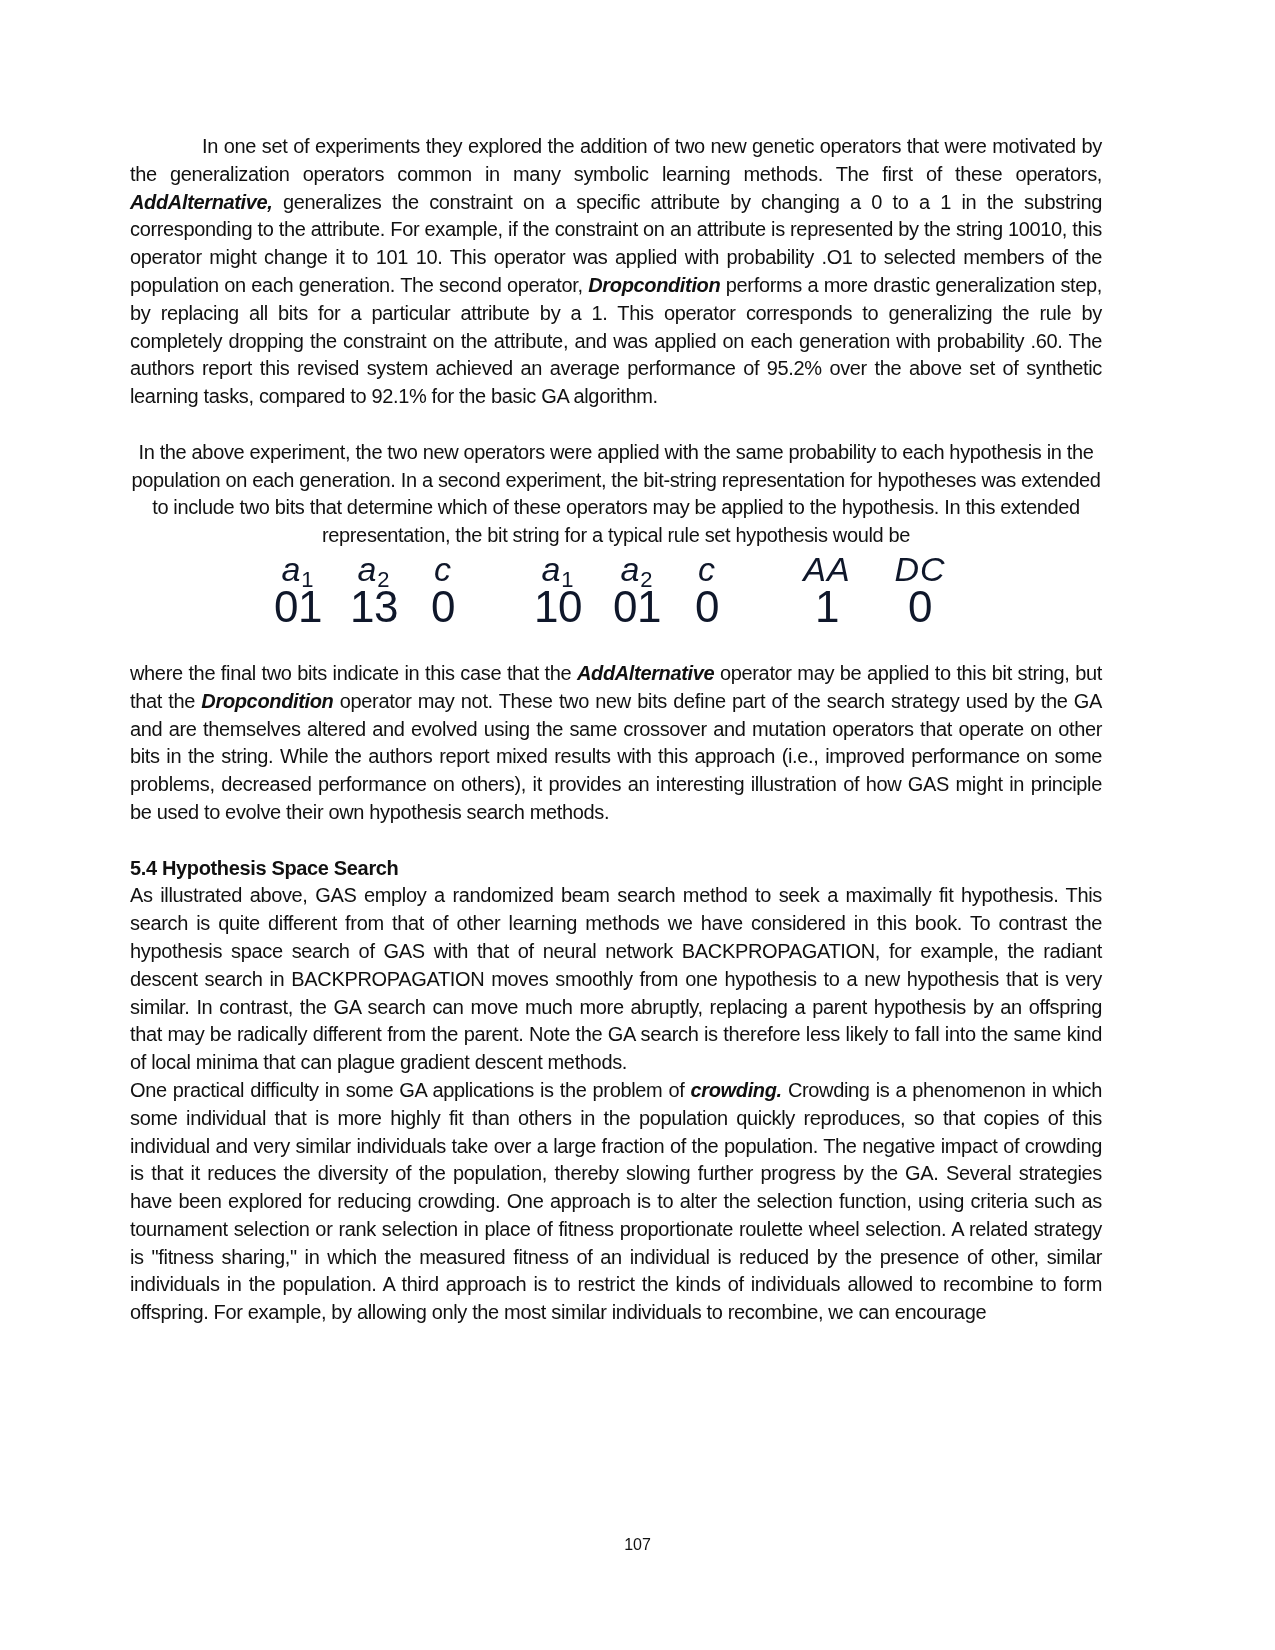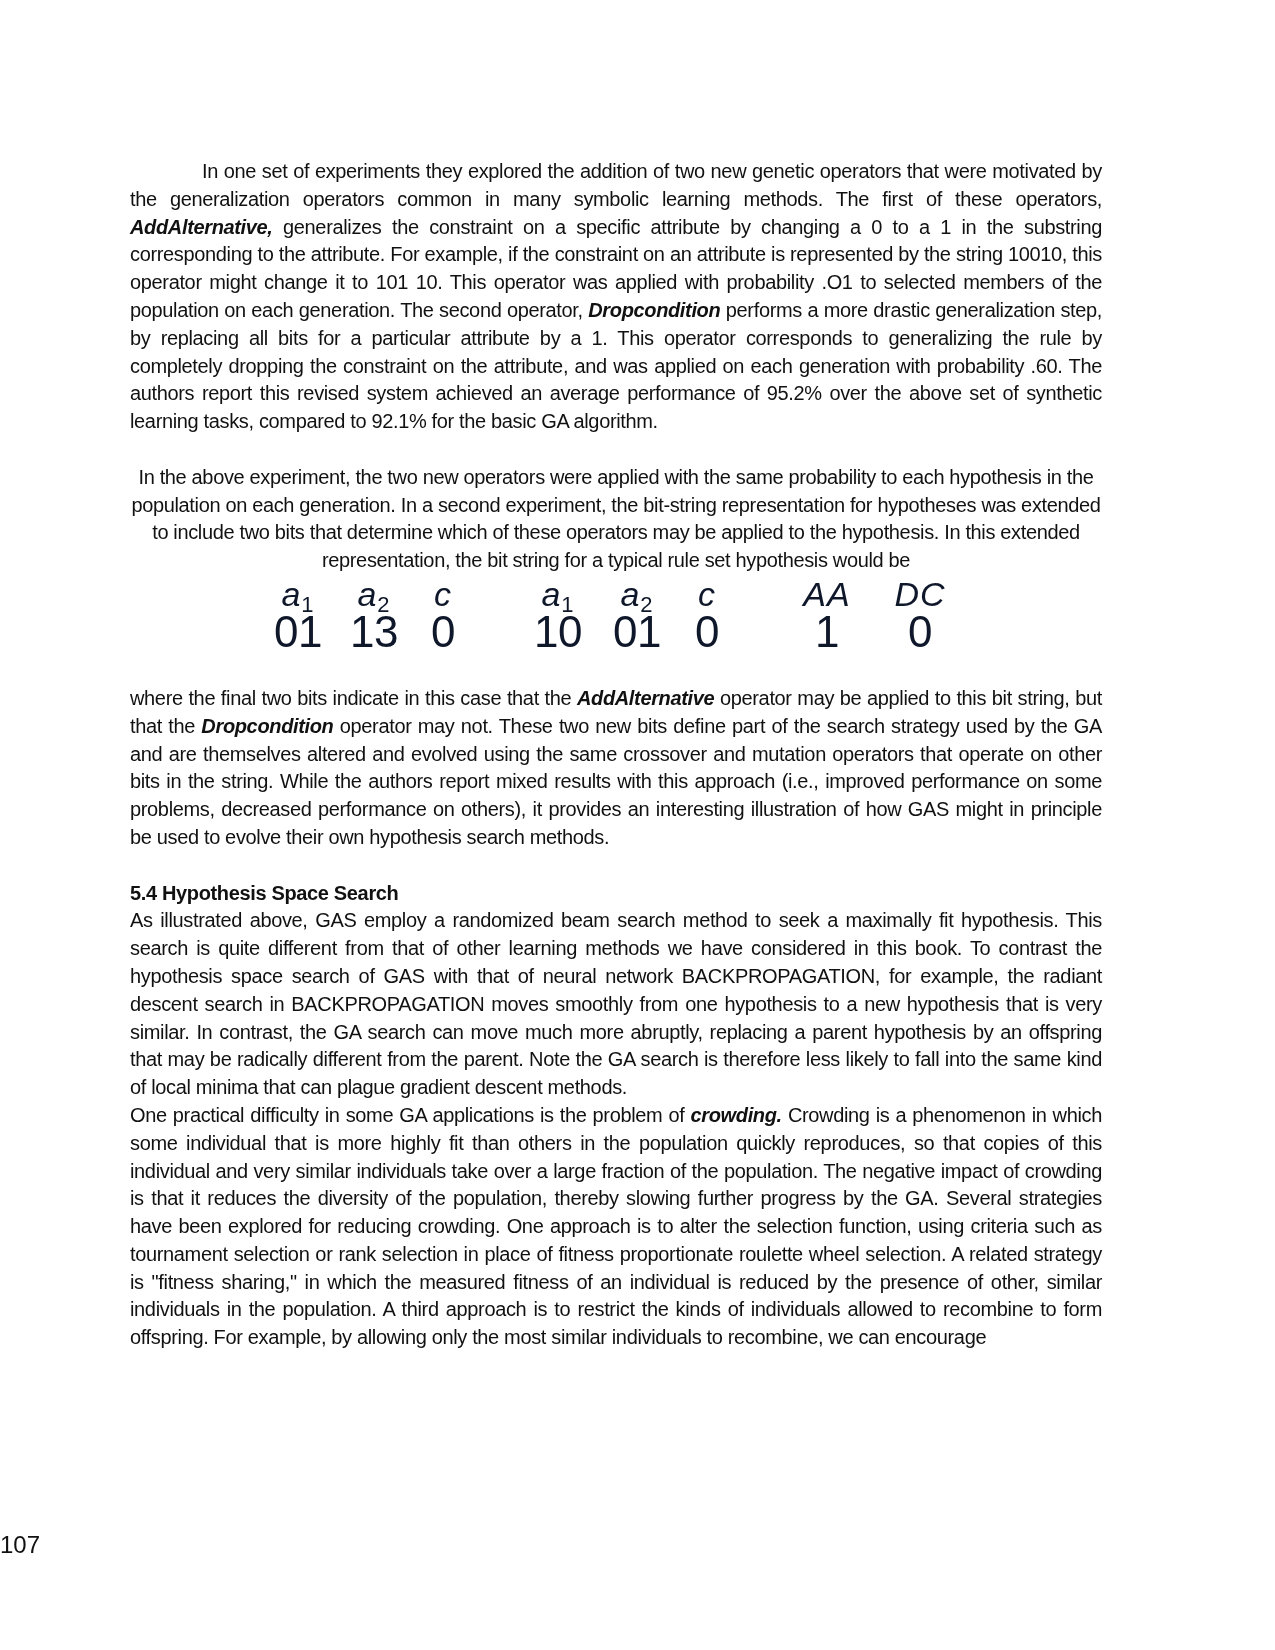--- a/index.html
+++ b/index.html
@@ -10,21 +10,21 @@
     body {
       width: 1275px;
       height: 1650px;
       position: relative;
       overflow: hidden;
       color: #111111;
     }
     .page {
       position: absolute;
       left: 130px;
-      top: 158px;
+      top: 133px;
       width: 972px;
       font-family: "Liberation Sans", sans-serif;
       font-size: 20px;
       line-height: 27.8px;
       letter-spacing: -0.35px;
       word-spacing: 0px;
     }
     .para {
       margin: 0;
       text-align: center;
@@ -78,22 +78,23 @@
     .bit-value {
       display: block;
       font-size: 44px;
       line-height: 38px;
     }
     .page-number {
       position: absolute;
       left: 0;
       width: 1275px;
       top: 1531px;
+      text-align: center;
       font-family: "Liberation Sans", sans-serif;
-      font-size: 24px;
+      font-size: 16px;
       line-height: 28px;
       color: #111;
     }
   </style>
 </head>
 <body>
 
 <div class="page">
 
   <p class="para justify indent">

